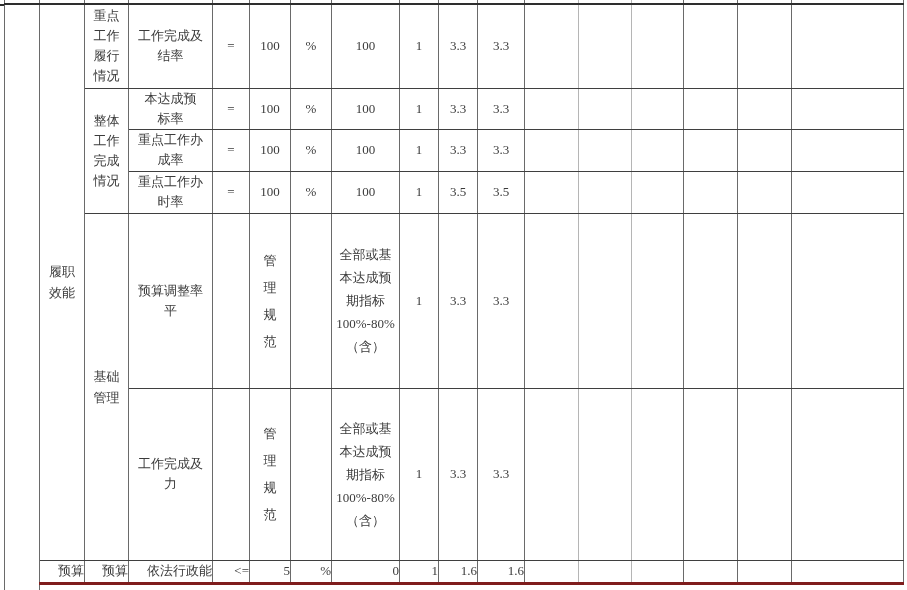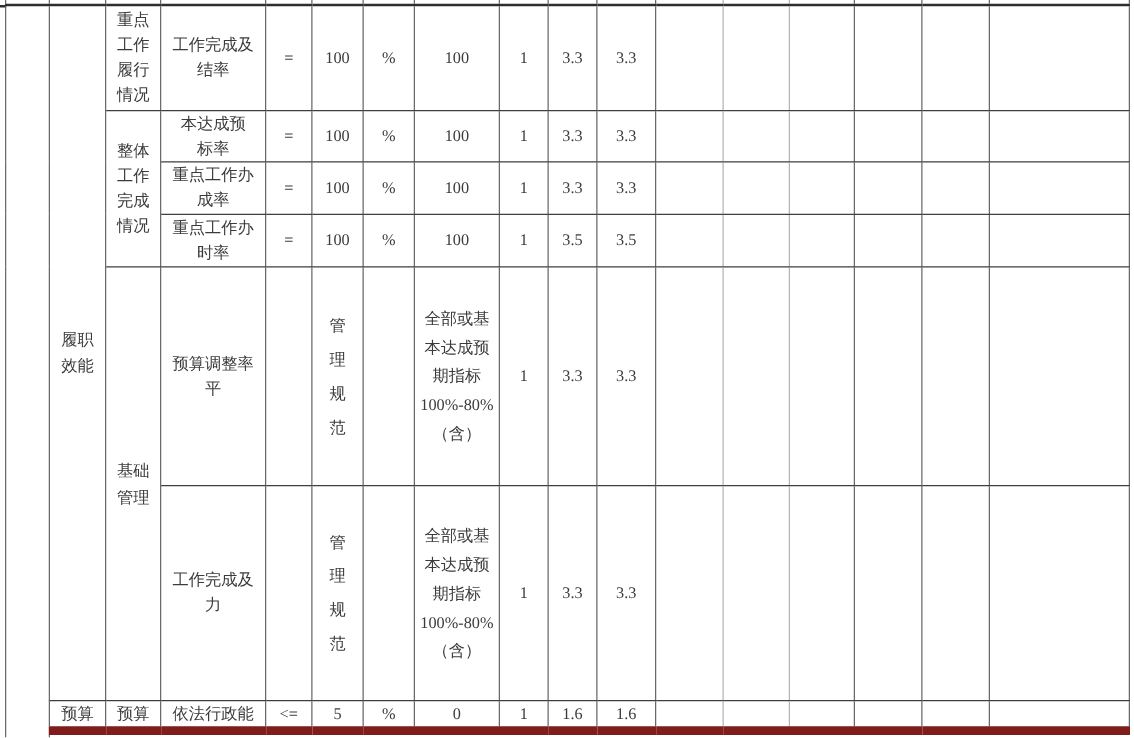--- a/index.html
+++ b/index.html
@@ -26,21 +26,21 @@
     text-align:center;
     vertical-align:middle;
     font-size:13px;
     line-height:20px;
     white-space:pre-line;
     overflow:hidden;
   }
   
   tr.spacer-top td{border-top:none;border-bottom:2px solid #2e2e2e;}
   
-  tr.row-budget td{border-bottom:7px solid #7f1d1d;}
+  tr.row-budget td{border-bottom:3px solid #7f1d1d;text-align:right;}
   
   td.first-col{border-bottom:none;}
   
   tr.spacer-bottom td{border:none;}
   tr.spacer-bottom td.stub{border-left:1px solid #6a6a6a;border-right:1px solid #6a6a6a;border-top:none;border-bottom:none;}
   
   .gr{border-right-color:#b5b5b5;}
   .gl{border-left-color:#b5b5b5;}
   
   .lh21{line-height:21px;}

